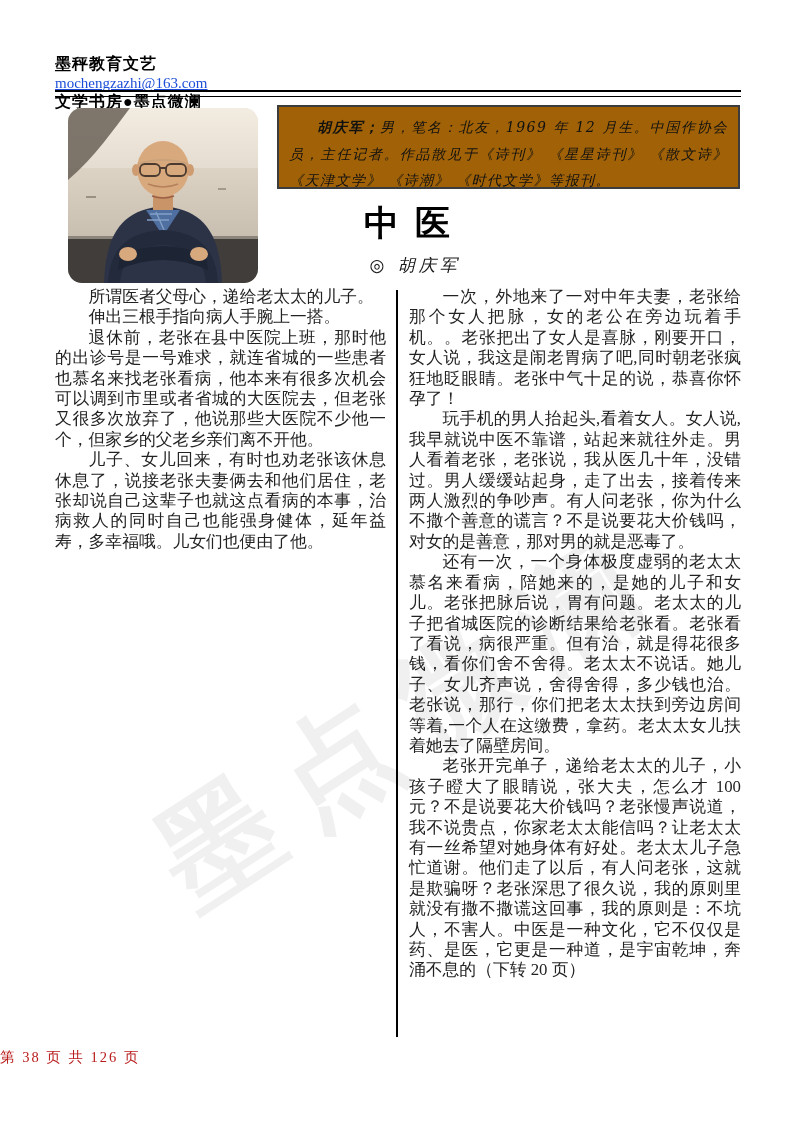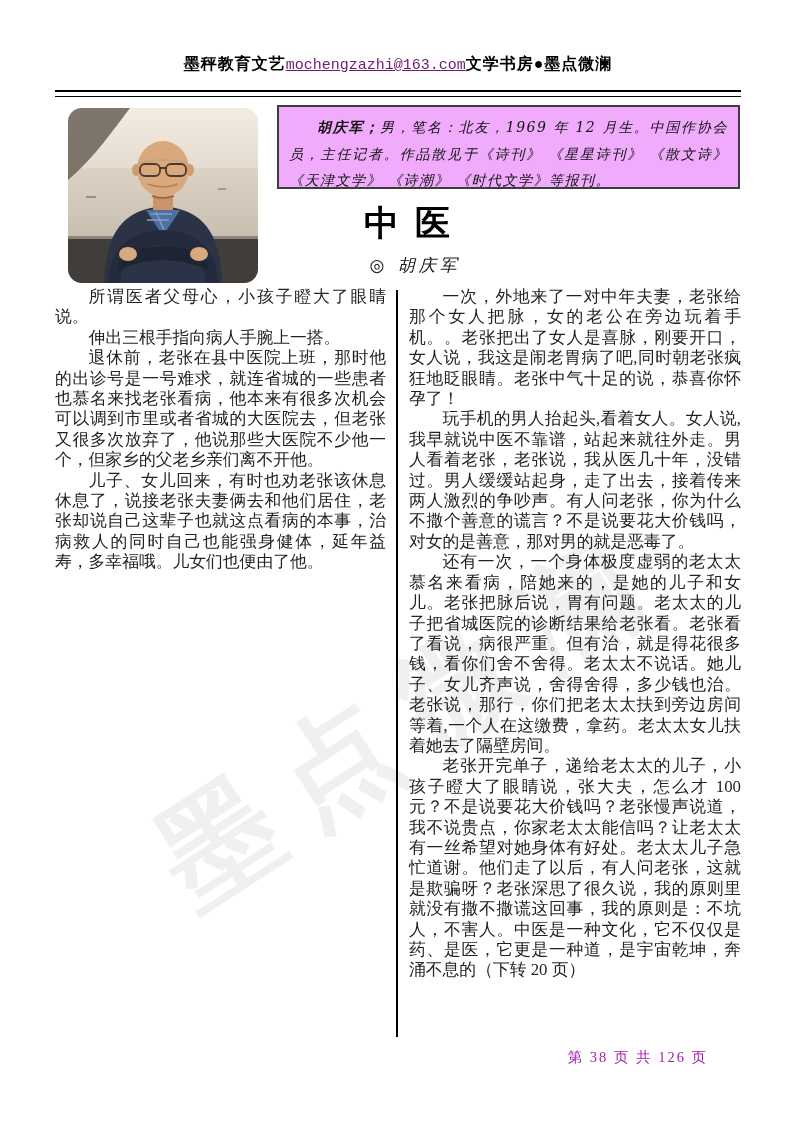--- a/index.html
+++ b/index.html
@@ -1,47 +1,47 @@
 <!DOCTYPE html>
 <html><head>
 <meta charset="utf-8">
 <style>
   html,body{margin:0;padding:0;background:#ffffff;}
   .page{
     position:relative;width:793px;height:1122px;margin:0 auto;background:#ffffff;
     font-family:"Liberation Serif","DejaVu Serif",serif;color:#1c1c1c;overflow:hidden;
   }
   
-  .header{position:absolute;left:55px;top:54px;width:686px;display:flex;justify-content:center;align-items:baseline;}
+  .header{position:absolute;left:55px;top:54px;width:686px;display:flex;justify-content:space-between;align-items:baseline;flex-direction:column;}
   .header .brand{font-family:"Liberation Sans","DejaVu Sans",sans-serif;font-weight:bold;font-size:16px;letter-spacing:1px;color:#000;}
-  .header .email{font-family:Liberation Mono, monospace;font-size:15px;color:#701a75;text-decoration:underline;}
+  .header .email{font-family:Liberation Serif, serif;font-size:15px;color:#1d4ed8;text-decoration:underline;}
   .rule{position:absolute;left:55px;top:90px;width:686px;height:4px;border-top:2.5px solid #000;border-bottom:1.5px solid #000;}
   
   .photo{position:absolute;left:68px;top:108px;width:190px;height:175px;border-radius:14px;overflow:hidden;background:#e9e2d6;}
   
   .bio-box{
     position:absolute;left:277px;top:105px;width:463px;height:84px;box-sizing:border-box;
-    background:#f0abfc;border:2px solid #3c3c3c;padding:7px 10px 6px 10px;
+    background:#a16207;border:2px solid #3c3c3c;padding:7px 10px 6px 10px;
     font-family:"DejaVu Serif","Liberation Serif",serif;font-style:italic;
     font-size:14px;line-height:1.9;color:#111;text-indent:2em;letter-spacing:1.5px;text-align:justify;
   }
   .bio-box b{font-weight:bold;}
   
   .title{position:absolute;left:0;top:200px;width:830px;text-align:center;
     font-family:"DejaVu Sans","Liberation Sans",sans-serif;font-weight:900;font-size:35px;letter-spacing:16px;color:#000;}
   .byline{position:absolute;left:0;top:254px;width:830px;text-align:center;
     font-family:"DejaVu Serif","Liberation Serif",serif;font-style:italic;font-size:17px;letter-spacing:4px;color:#181818;}
   
   .col{position:absolute;top:287px;font-size:16.8px;line-height:20.4px;text-align:justify;color:#222;}
   .col p{margin:0;text-indent:2em;}
   .col-left{left:55px;width:331px;}
   .col-right{left:409px;width:332px;}
   .divider{position:absolute;left:396px;top:290px;width:2px;height:747px;background:#000;}
   
-  .footer{position:absolute;left:0;top:1048px;width:708px;text-align:right;font-size:14.5px;letter-spacing:2px;color:#a21caf;}
+  .footer{position:absolute;left:0;top:1048px;width:708px;text-align:left;font-size:14.5px;letter-spacing:2px;color:#b91c1c;}
   
   .watermark{
     position:absolute;left:30px;top:640px;width:760px;text-align:center;
     font-family:"DejaVu Sans","Liberation Sans",sans-serif;font-weight:bold;font-size:115px;letter-spacing:28px;
     color:rgba(110,110,110,0.10);transform:rotate(-33deg);transform-origin:center;pointer-events:none;white-space:nowrap;
   }
 </style>
 </head>
 <body>
 
@@ -99,21 +99,21 @@
     <b>胡庆军；</b><span>男，笔名：北友，1969 年 12 月生。中国作协会员，主任记者。作品散见于《诗刊》 《星星诗刊》 《散文诗》 《天津文学》 《诗潮》 《时代文学》等报刊。</span>
   </div>
 
   <div class="title">中医</div>
   <div class="byline">
     <span>◎</span>
     <span>胡庆军</span>
   </div>
 
   <div class="col col-left">
-      <p>所谓医者父母心，小孩子瞪大了眼睛说。</p>
+      <p>所谓医者父母心，递给老太太的儿子。</p>
       <p>伸出三根手指向病人手腕上一搭。</p>
       <p>退休前，老张在县中医院上班，那时他的出诊号是一号难求，就连省城的一些患者也慕名来找老张看病，他本来有很多次机会可以调到市里或者省城的大医院去，但老张又很多次放弃了，他说那些大医院不少他一个，但家乡的父老乡亲们离不开他。</p>
       <p>儿子、女儿回来，有时也劝老张该休息休息了，说接老张夫妻俩去和他们居住，老张却说自己这辈子也就这点看病的本事，治病救人的同时自己也能强身健体，延年益寿，多幸福哦。儿女们也便由了他。</p>
     </div>
   <div class="divider"></div>
   <div class="col col-right">
       <p>一次，外地来了一对中年夫妻，老张给那个女人把脉，女的老公在旁边玩着手机。。老张把出了女人是喜脉，刚要开口，女人说，我这是闹老胃病了吧,同时朝老张疯狂地眨眼睛。老张中气十足的说，恭喜你怀孕了！</p>
       <p>玩手机的男人抬起头,看着女人。女人说,我早就说中医不靠谱，站起来就往外走。男人看着老张，老张说，我从医几十年，没错过。男人缓缓站起身，走了出去，接着传来两人激烈的争吵声。有人问老张，你为什么不撒个善意的谎言？不是说要花大价钱吗，对女的是善意，那对男的就是恶毒了。</p>
       <p>还有一次，一个身体极度虚弱的老太太慕名来看病，陪她来的，是她的儿子和女儿。老张把脉后说，胃有问题。老太太的儿子把省城医院的诊断结果给老张看。老张看了看说，病很严重。但有治，就是得花很多钱，看你们舍不舍得。老太太不说话。她儿子、女儿齐声说，舍得舍得，多少钱也治。老张说，那行，你们把老太太扶到旁边房间等着,一个人在这缴费，拿药。老太太女儿扶着她去了隔壁房间。</p>
       <p>老张开完单子，递给老太太的儿子，小孩子瞪大了眼睛说，张大夫，怎么才 100 元？不是说要花大价钱吗？老张慢声说道，我不说贵点，你家老太太能信吗？让老太太有一丝希望对她身体有好处。老太太儿子急忙道谢。他们走了以后，有人问老张，这就是欺骗呀？老张深思了很久说，我的原则里就没有撒不撒谎这回事，我的原则是：不坑人，不害人。中医是一种文化，它不仅仅是药、是医，它更是一种道，是宇宙乾坤，奔涌不息的（下转 20 页）</p>

